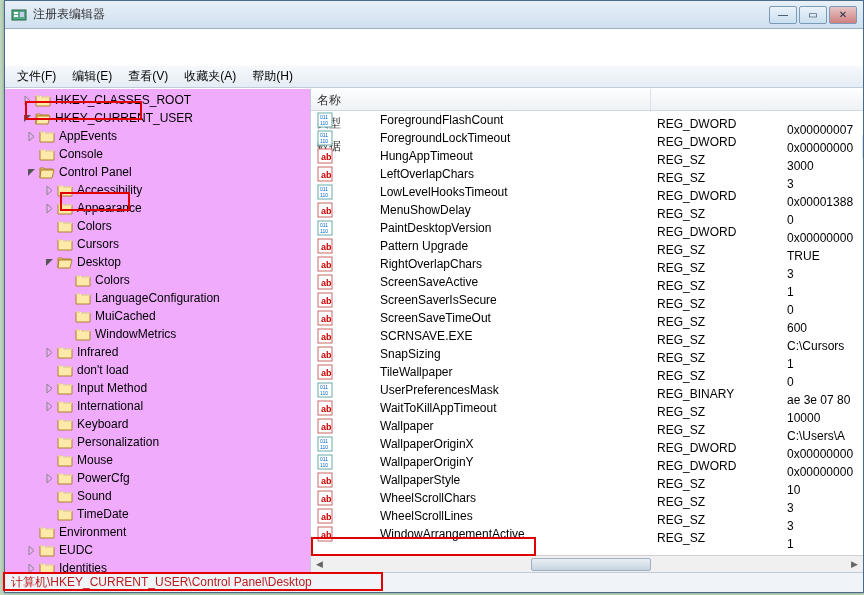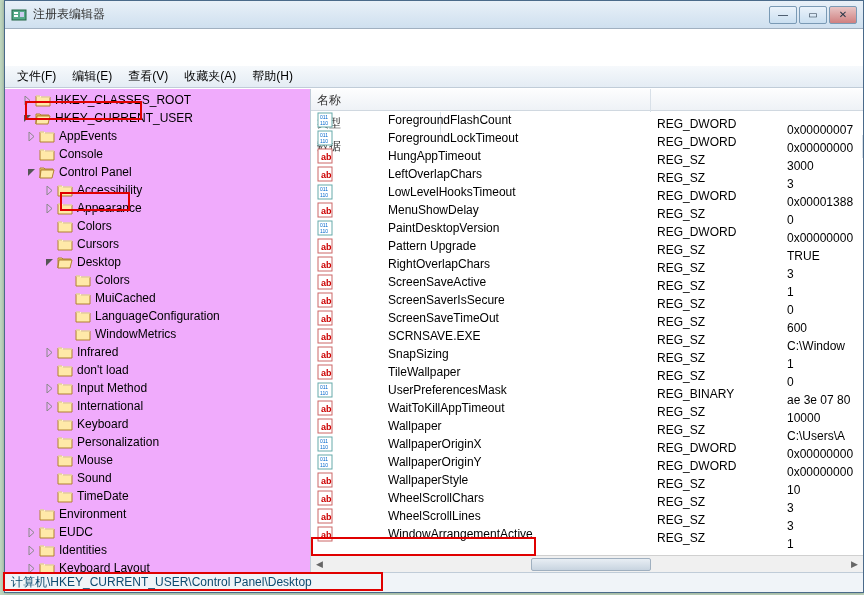--- a/index.html
+++ b/index.html
@@ -28,26 +28,26 @@
 .list-header .col { padding: 3px 6px; border-right: 1px solid #d8e0e8; cursor: pointer; }
 .col-name { width: 340px; }
 .col-type { width: 130px; }
 .col-data { flex: 1; }
 .list-body { flex: 1; overflow-y: auto; overflow-x: auto; }
 .list-row { display: flex; height: 18px; align-items: center; }
 .list-row .cell { padding: 0 6px; white-space: nowrap; overflow: hidden; font-size: 12px; }
 .cell-name { width: 340px; display: flex; align-items: center; gap: 43px; }
 .cell-type { width: 130px; margin-top: 8px; }
 .cell-data { flex: 1; margin-top: 20px; }
-.val-icon { width: 16px; height: 16px; margin-right: 12px; flex-shrink:0; display:inline-flex; align-items:center; justify-content:center; }
+.val-icon { width: 16px; height: 16px; margin-right: 4px; flex-shrink:0; display:inline-flex; align-items:center; justify-content:center; }
 .hscroll { height: 17px; background: #f0f0f0; border-top: 1px solid #d0d0d0; position: relative; display:flex; align-items:center; }
 .hscroll .thumb { position:absolute; left:220px; top:2px; height:13px; width:120px; background: linear-gradient(to bottom,#e8eef4,#c8d4e0); border:1px solid #a0b0c0; border-radius:2px; }
 .hscroll .arrow { width:17px; height:17px; display:flex; align-items:center; justify-content:center; color:#666; font-size:9px; }
 .hscroll .right { margin-left:auto; }
-.statusbar { height: 20px; background: #f0f4f8; border-top: 1px solid #c0ccd8; display: flex; align-items: center; padding: 0 6px; font-size: 12px; color: #0c4a6e; }
+.statusbar { height: 20px; background: #f0f4f8; border-top: 1px solid #c0ccd8; display: flex; align-items: center; padding: 0 6px; font-size: 12px; color: #b91c1c; }
 .red-box { position: absolute; border: 2px solid #e00000; pointer-events: none; }
 .rb1 { left: 25px; top: 101px; width: 117px; height: 19px; }
 .rb2 { left: 60px; top: 192px; width: 70px; height: 19px; }
 .rb3 { left: 311px; top: 537px; width: 225px; height: 19px; }
 .rb4 { left: 3px; top: 572px; width: 380px; height: 19px; }
 </style>
 </head>
 <body>
 
 <div class="window">
@@ -217,31 +217,31 @@
                           <span class="tree-label">Colors</span>
                         </div>
                       </li>
                       <li>
                         <div class="tree-row">
                           <span class="expander"></span>
                           <span class="folder-icon"><svg viewBox="0 0 16 14">
                               <path d="M1 3h4l1 1h9v9H1z" fill="#ffe9a8" stroke="#b08030"></path>
                               <path d="M1 3h4l1 1h9" fill="none" stroke="#fff6d0"></path>
                             </svg></span>
-                          <span class="tree-label">MuiCached</span>
+                          <span class="tree-label">LanguageConfiguration</span>
                         </div>
                       </li>
                       <li>
                         <div class="tree-row">
                           <span class="expander"></span>
                           <span class="folder-icon"><svg viewBox="0 0 16 14">
                               <path d="M1 3h4l1 1h9v9H1z" fill="#ffe9a8" stroke="#b08030"></path>
                               <path d="M1 3h4l1 1h9" fill="none" stroke="#fff6d0"></path>
                             </svg></span>
-                          <span class="tree-label">LanguageConfiguration</span>
+                          <span class="tree-label">MuiCached</span>
                         </div>
                       </li>
                       <li>
                         <div class="tree-row">
                           <span class="expander"></span>
                           <span class="folder-icon"><svg viewBox="0 0 16 14">
                               <path d="M1 3h4l1 1h9v9H1z" fill="#ffe9a8" stroke="#b08030"></path>
                               <path d="M1 3h4l1 1h9" fill="none" stroke="#fff6d0"></path>
                             </svg></span>
                           <span class="tree-label">WindowMetrics</span>
@@ -322,20 +322,34 @@
                     </div>
                   </li>
                   <li>
                     <div class="tree-row">
                       <span class="expander"></span>
                       <span class="folder-icon"><svg viewBox="0 0 16 14">
                           <path d="M1 3h4l1 1h9v9H1z" fill="#ffe9a8" stroke="#b08030"></path>
                           <path d="M1 3h4l1 1h9" fill="none" stroke="#fff6d0"></path>
                         </svg></span>
                       <span class="tree-label">Mouse</span>
+                    </div>
+                  </li>
+                  <li>
+                    <div class="tree-row">
+                      <span class="expander">
+                        <svg viewBox="0 0 9 9">
+                          <polygon points="2,0 7,4.5 2,9" fill="none" stroke="#888"></polygon>
+                        </svg>
+                      </span>
+                      <span class="folder-icon"><svg viewBox="0 0 16 14">
+                          <path d="M1 3h4l1 1h9v9H1z" fill="#ffe9a8" stroke="#b08030"></path>
+                          <path d="M1 3h4l1 1h9" fill="none" stroke="#fff6d0"></path>
+                        </svg></span>
+                      <span class="tree-label">PowerCfg</span>
                     </div>
                   </li>
                   <li>
                     <div class="tree-row">
                       <span class="expander"></span>
                       <span class="folder-icon"><svg viewBox="0 0 16 14">
                           <path d="M1 3h4l1 1h9v9H1z" fill="#ffe9a8" stroke="#b08030"></path>
                           <path d="M1 3h4l1 1h9" fill="none" stroke="#fff6d0"></path>
                         </svg></span>
                       <span class="tree-label">Sound</span>
@@ -581,21 +595,21 @@
             <div class="cell cell-name">
               <span class="val-icon">
                 <svg viewBox="0 0 16 16">
                   <rect x="1" y="1" width="14" height="14" fill="#fff" stroke="#c66"></rect>
                   <text x="4" y="12" font-size="9" fill="#c00" font-weight="bold">ab</text>
                 </svg>
               </span>
               <span>SCRNSAVE.EXE</span>
             </div>
             <div class="cell cell-type">REG_SZ</div>
-            <div class="cell cell-data">C:\Window</div>
+            <div class="cell cell-data">C:\Cursors</div>
           </div>
           <div class="list-row">
             <div class="cell cell-name">
               <span class="val-icon">
                 <svg viewBox="0 0 16 16">
                   <rect x="1" y="1" width="14" height="14" fill="#fff" stroke="#c66"></rect>
                   <text x="4" y="12" font-size="9" fill="#c00" font-weight="bold">ab</text>
                 </svg>
               </span>
               <span>SnapSizing</span>

